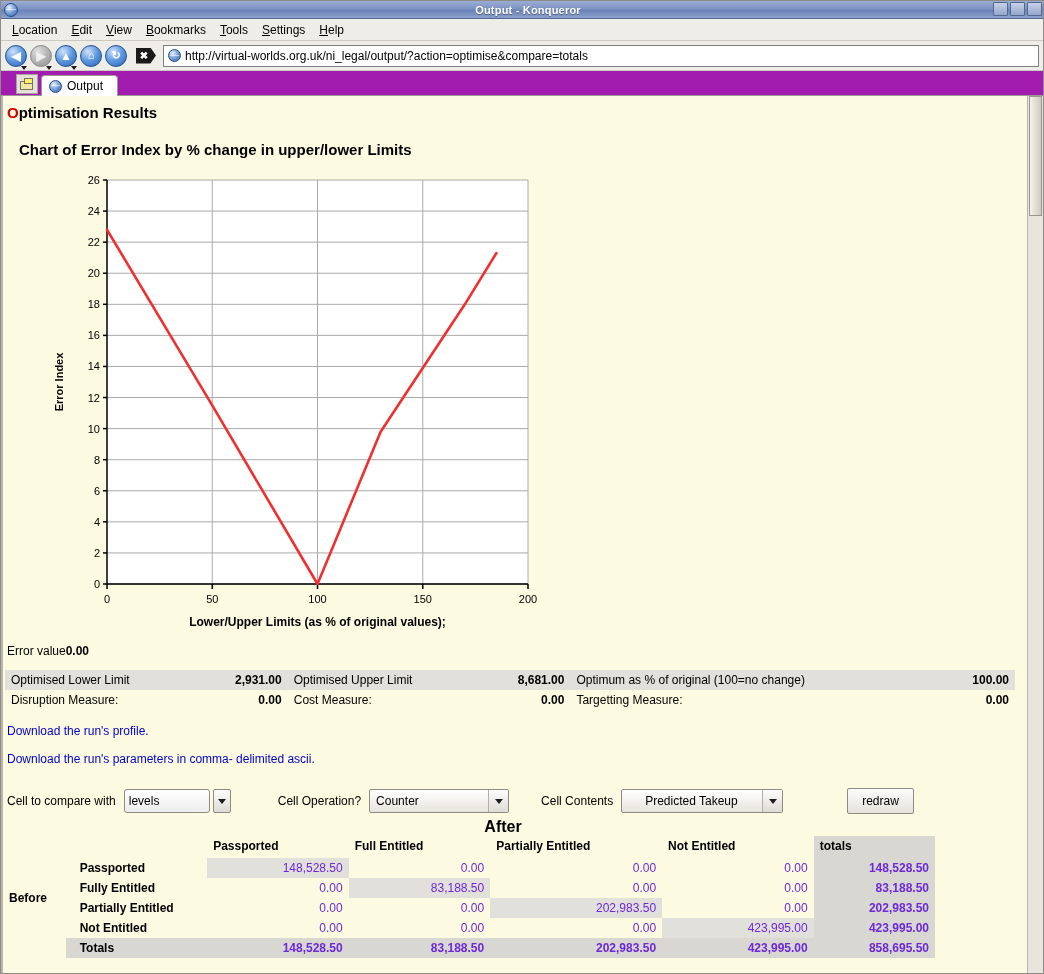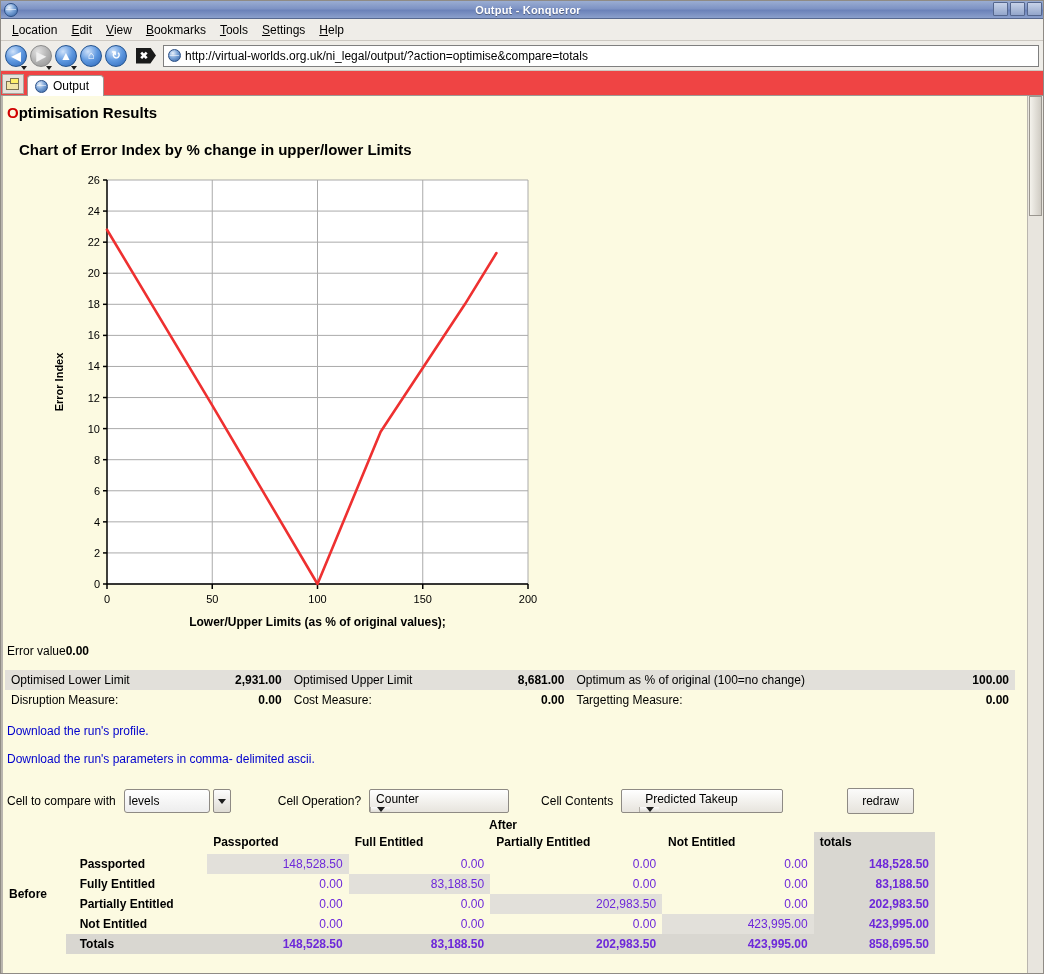--- a/index.html
+++ b/index.html
@@ -124,23 +124,23 @@
     padding: 0 4px;
     gap: 4px;
     font-size: 12px;
     overflow: hidden;
   }
   #urlbar .u-text { white-space: nowrap; overflow: hidden; }
 
   
   #tabbar {
     height: 25px;
-    background: #ef4444;
+    background: #a21caf;
     display: flex; align-items: flex-end;
-    padding-left: 1px;
+    padding-left: 15px;
     border-bottom: 1px solid #9d9a94;
   }
   .tabtool {
     width: 22px; height: 20px;
     border: 1px solid #a8a49d;
     background: #e5e2dc;
     margin-bottom: 1px;
     display:flex;align-items:center;justify-content:center;
     flex: 0 0 auto;
   }
@@ -257,21 +257,20 @@
     border: 1px solid #8e8a84;
     border-radius: 2px;
     display: flex; align-items: center; justify-content: center;
   }
   .combo {
     display: inline-flex; align-items: stretch;
     height: 24px;
     background: linear-gradient(to bottom,#ffffff,#e7e4dd);
     border: 1px solid #8e8a84;
     border-radius: 2px;
-    flex-direction: column;
   }
   .combo .ctext {
     display: flex; align-items: center;
     padding: 0 8px 0 6px;
     font-size: 12px; white-space: nowrap;
   }
   .combo .cbtn {
     width: 20px;
     border-left: 1px solid #b4b0a9;
     background: linear-gradient(to bottom,#fdfdfd,#dedbd4);
@@ -288,21 +287,21 @@
     padding: 0 14px;
     background: linear-gradient(to bottom,#fbfbfa,#e6e3dc);
     border: 1px solid #8e8a84;
     border-radius: 2px;
     font-size: 12px;
     font-family: "Liberation Sans", sans-serif;
   }
 
   .after-lbl {
     text-align: center;
-    font-size: 12px; font-weight: bold;
+    font-size: 16px; font-weight: bold;
     margin: 4px 0 0 0;
     width: 1000px;
   }
 
   
   table.matrix {
     border-collapse: collapse;
     margin-left: 0;
     font-size: 12px;
     width: 932px;

